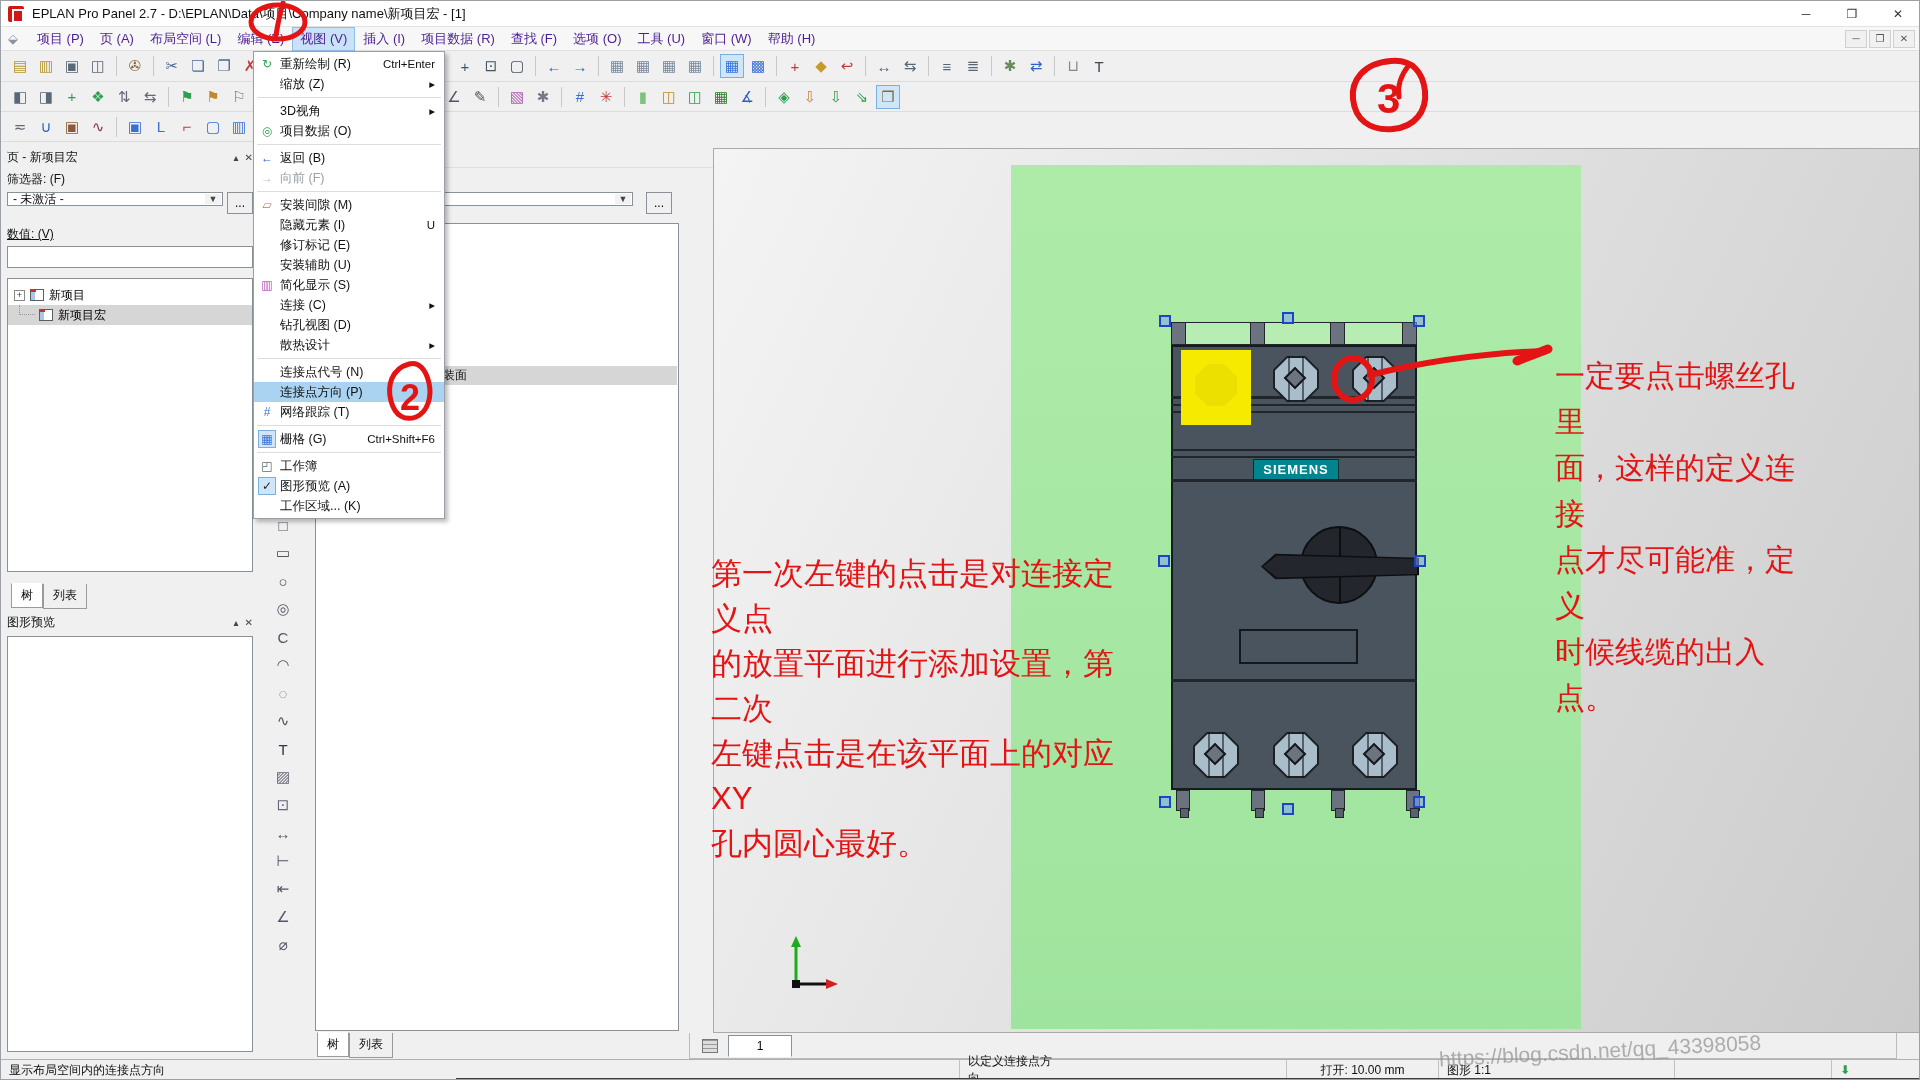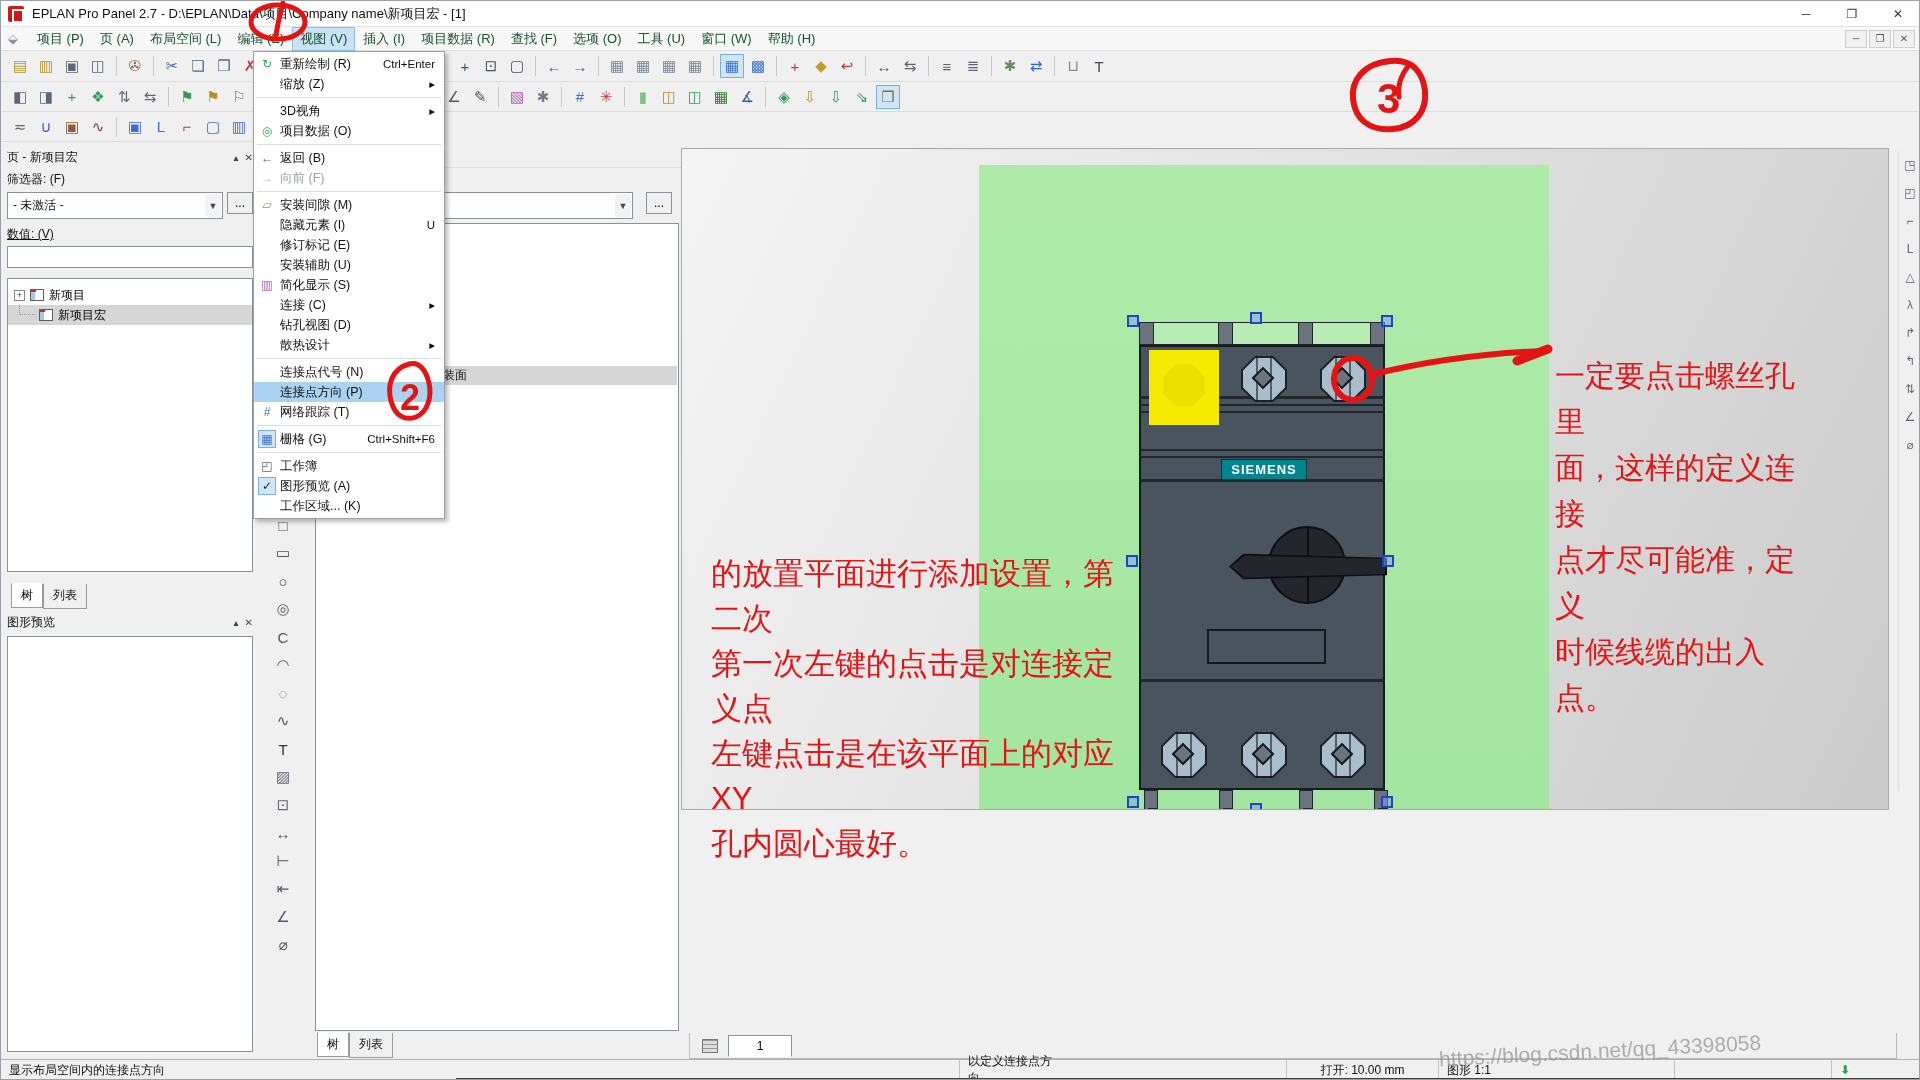--- a/index.html
+++ b/index.html
@@ -7,21 +7,21 @@
   #win{position:relative;width:1920px;height:1080px;background:#f0f0f0;overflow:hidden;border:1px solid #9aa0a6;}
   
   #titlebar{position:absolute;left:0;top:0;width:1920px;height:26px;background:#fff;display:flex;align-items:center;border-bottom:1px solid #e3e3e3;}
   #app-icon{width:16px;height:16px;margin:0 8px 0 7px;background:#d01818;border-radius:2px;position:relative;}
   #app-icon:after{content:"";position:absolute;left:4px;top:3px;width:8px;height:10px;border:2px solid #fff;}
   #title-text{font-size:13px;color:#111;}
   #win-btns{margin-left:auto;display:flex;}
   .wbtn{width:46px;height:26px;display:flex;align-items:center;justify-content:center;font-size:12px;color:#333;}
   #menubar{position:absolute;left:0;top:26px;width:1920px;height:24px;background:#f7f7f7;display:flex;align-items:center;padding-left:28px;border-bottom:1px solid #e0e0e0;}
   #menubar-cube{position:absolute;left:7px;top:4px;width:16px;height:16px;color:#8a94a0;font-size:13px;}
-  .mitem{padding:3px 8px;font-size:13px;color:#14532d;}
+  .mitem{padding:3px 8px;font-size:13px;color:#4c1d95;}
   .mitem.active{background:#c9e2f7;border:1px solid #8fbfe8;padding:2px 7px;}
   #mdi-btns{margin-left:auto;display:flex;margin-right:6px;}
   .mdibtn{width:22px;height:18px;display:flex;align-items:center;justify-content:center;font-size:10px;color:#555;border:1px solid #d0d0d0;margin-left:2px;background:#f0f0f0;}
   
   .tbar{position:absolute;background:#f0f0f0;display:flex;align-items:center;border-bottom:1px solid #dcdcdc;}
   #tb1{left:0;top:50px;width:1920px;height:31px;padding-left:6px;}
   #tb2{left:0;top:81px;width:1920px;height:30px;padding-left:6px;}
   #tb3{left:0;top:111px;width:280px;height:30px;padding-left:6px;}
   .tbtn{width:24px;height:24px;display:inline-flex;align-items:center;justify-content:center;font-size:15px;margin:0 1px;}
   .tbtn.hl{background:#cfe6f8;border:1px solid #7ab0dd;}
@@ -29,21 +29,21 @@
   #vtool{position:absolute;left:262px;top:510px;width:40px;height:500px;background:#f0f0f0;display:flex;flex-direction:column;align-items:center;}
   #vtool .tbtn{margin:2px 0;}
   #rtool{position:absolute;left:1897px;top:150px;width:23px;height:640px;background:#f0f0f0;display:flex;flex-direction:column;align-items:center;border-left:1px solid #ddd;}
   #rtool .tbtn{width:20px;height:24px;font-size:12px;margin:2px 0;}
   
   .panel{position:absolute;background:#f0f0f0;}
   .phead{height:19px;display:flex;align-items:center;font-size:12px;color:#111;padding:0 4px;}
   .phead .pbtns{margin-left:auto;display:flex;gap:6px;color:#444;font-size:10px;}
   #pages-panel{left:2px;top:147px;width:254px;height:462px;}
   .plabel{font-size:12px;color:#111;margin:4px 4px 2px;}
-  .combo{position:relative;height:27px;background:#fff;border:1px solid #8a9199;font-size:12px;color:#111;display:flex;align-items:center;padding:0 18px 0 5px;}
+  .combo{position:relative;height:14px;background:#fff;border:1px solid #8a9199;font-size:12px;color:#111;display:flex;align-items:center;padding:0 18px 0 5px;}
   .combo .arr{position:absolute;right:1px;top:1px;bottom:1px;width:16px;background:#f2f2f2;color:#444;font-size:9px;display:flex;align-items:center;justify-content:center;}
   .sbtn{height:22px;width:26px;background:#f0f0f0;border:1px solid #8a9199;font-size:12px;display:flex;align-items:center;justify-content:center;}
   .tfield{height:22px;background:#fff;border:1px solid #8a9199;}
   #pages-tree{position:absolute;left:4px;top:130px;width:246px;height:294px;background:#fff;border:1px solid #8a9199;font-size:12px;padding-top:6px;}
   .trow{display:flex;align-items:center;height:20px;padding-left:6px;position:relative;}
   .trow.sel{background:#d6d6d6;}
   .expander{width:11px;height:11px;border:1px solid #888;background:#fff;font-size:9px;line-height:9px;text-align:center;color:#333;margin-right:5px;}
   .nodeicon{width:14px;height:12px;border:1px solid #56606b;background:linear-gradient(to right,#a9c8e8 4px,#fff 4px);position:relative;margin-right:5px;}
   .nodeicon:before{content:"";position:absolute;left:-1px;top:-1px;width:6px;height:3px;background:#c23434;}
   .guide{width:16px;border-left:1px dotted #999;border-bottom:1px dotted #999;height:10px;margin:-10px 4px 0 5px;}
@@ -56,21 +56,21 @@
   
   #dock-strip{position:absolute;left:312px;top:147px;width:496px;height:20px;background:#f0f0f0;border-bottom:1px solid #ddd;display:flex;align-items:center;}
   #dock-strip .grip{width:30px;height:12px;margin-left:4px;background:repeating-linear-gradient(90deg,#b9b9b9 0 2px,transparent 2px 5px);}
   #dock-strip .pbtns{margin-left:auto;display:flex;gap:8px;font-size:10px;color:#444;margin-right:6px;}
   #mp-combo{position:absolute;left:318px;top:191px;width:314px;}
   #mp-browse{position:absolute;left:645px;top:191px;}
   #mp-content{position:absolute;left:314px;top:222px;width:364px;height:808px;background:#fff;border:1px solid #8a9199;}
   #mp-selrow{position:absolute;left:1px;top:142px;right:1px;height:19px;background:#d6d6d6;font-size:12px;color:#111;display:flex;align-items:center;padding-left:126px;}
   #mp-tabs{left:316px;top:1032px;}
   
-  #canvas{position:absolute;left:680px;top:147px;width:1208px;height:662px;background:linear-gradient(115deg,#f4f4f4 0%,#e2e2e2 45%,#cbcbcb 100%);border:1px solid #aaa;overflow:hidden;}
+  #canvas{position:absolute;left:712px;top:147px;width:1208px;height:885px;background:linear-gradient(115deg,#f4f4f4 0%,#e2e2e2 45%,#cbcbcb 100%);border:1px solid #aaa;overflow:hidden;}
   #plate{position:absolute;left:297px;top:16px;width:570px;height:864px;background:linear-gradient(180deg,#aeeba9,#9fe49e);}
   #canvas-tabbar{position:absolute;left:688px;top:1032px;width:1208px;height:26px;background:#f0f0f0;border:1px solid #bbb;border-top:none;display:flex;align-items:center;}
   #sheet-ico{width:16px;height:14px;margin:0 10px 0 12px;border:1px solid #777;background:repeating-linear-gradient(0deg,#ddd 0 3px,#999 3px 4px);}
   #sheet-tab{width:64px;height:22px;background:#fff;border:1px solid #8a9199;border-bottom:1px solid #fff;display:flex;align-items:center;justify-content:center;font-size:12px;}
   
   #device{position:absolute;left:452px;top:170px;width:256px;height:496px;}
   .dabs{position:absolute;}
   #d-topstrip{left:5px;top:3px;width:246px;height:23px;background:#b7ecb2;border:1px solid #20262c;}
   .dpost{position:absolute;top:-1px;height:23px;width:15px;background:#6b747e;border:1px solid #20262c;}
   #d-body{left:5px;top:26px;width:246px;height:445px;background:#49545f;border:2px solid #161b20;}
@@ -581,22 +581,22 @@
     <div class="sseg" style="left:1673px;width:157px;"></div>
     <div class="sseg" style="left:1830px;width:90px;">
       <span style="color:#2e9e4f;font-weight:bold;">⬇</span>
     </div>
   </div>
   <div id="bottomstrip"></div>
 
   <div id="watermark">https://blog.csdn.net/qq_43398058</div>
 
   <div id="note-mid" class="rednote" style="color: rgb(229, 20, 20);">
+      <div>第一次左键的点击是对连接定义点</div>
       <div>的放置平面进行添加设置，第二次</div>
-      <div>第一次左键的点击是对连接定义点</div>
       <div>左键点击是在该平面上的对应XY</div>
       <div>孔内圆心最好。</div>
     </div>
   <div id="note-right" class="rednote" style="color: rgb(229, 20, 20);">
       <div>一定要点击螺丝孔里</div>
       <div>面，这样的定义连接</div>
       <div>点才尽可能准，定义</div>
       <div>时候线缆的出入点。</div>
     </div>
 

